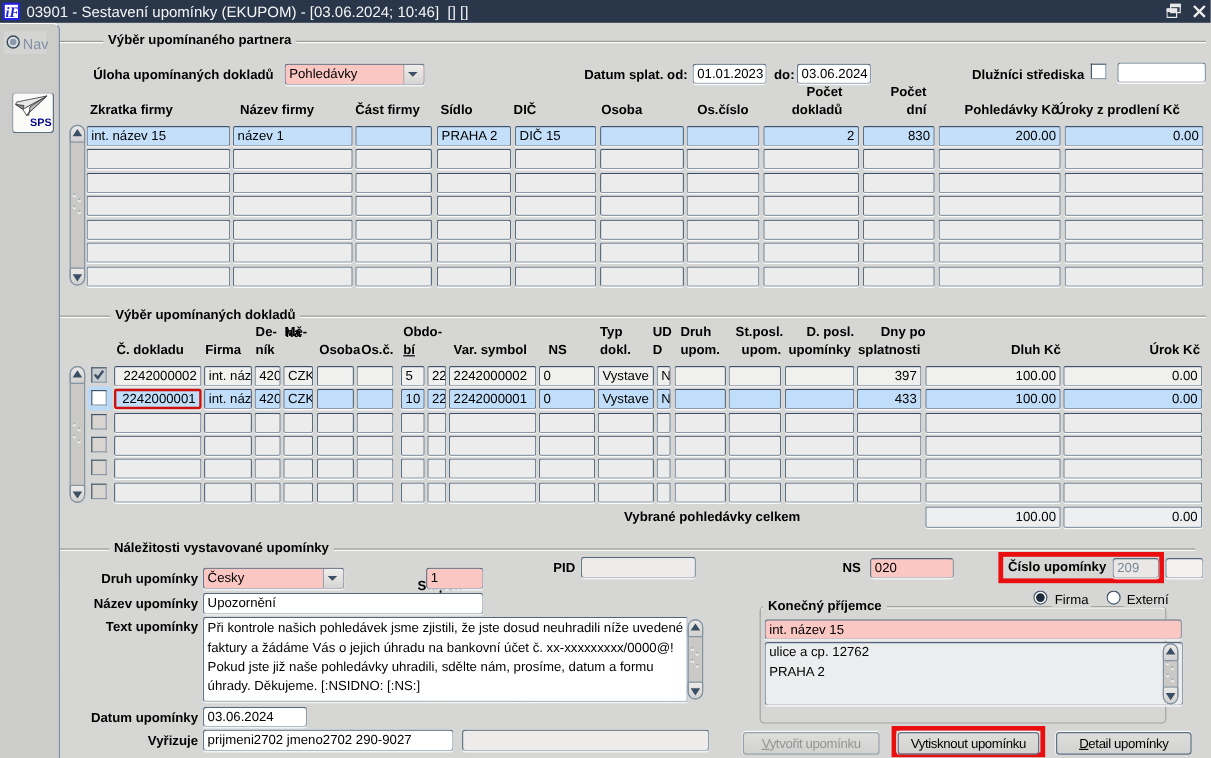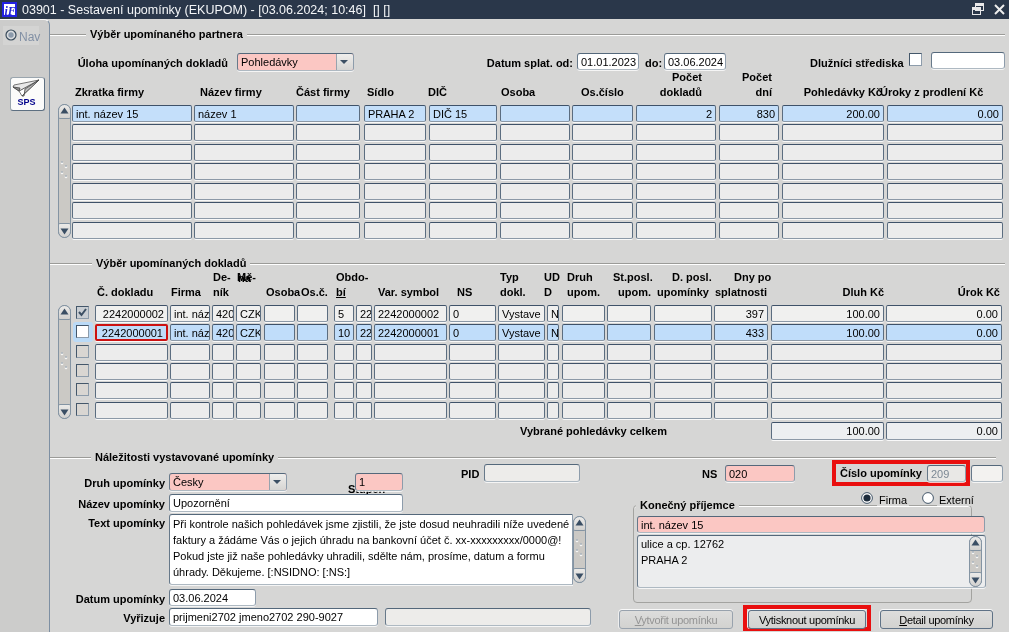--- a/index.html
+++ b/index.html
@@ -59,21 +59,21 @@
 <circle cx="6" cy="6" r="2.7" fill="#8b9aab"></circle>
 </svg>
 <div class="t" style="left:19px;top:30px;font-size:12px;color:#8290a5;">Nav</div>
 <div class="abs" style="left:10px;top:77px;width:33px;height:32px;background:#fbfbfa;border:1px solid #9aa5ae;border-right-color:#5d6f81;border-bottom-color:#5d6f81;border-radius:3px;"></div>
 <svg class="abs" style="left:12px;top:79px" width="29" height="20" viewBox="0 0 29 20">
 <polygon points="27,1 10,17 7,12" fill="#ffffff" stroke="#555" stroke-width="0.8"></polygon>
 <polygon points="27,1 7,12 1,8 2,6" fill="#e8e8e8" stroke="#555" stroke-width="0.8"></polygon>
 <polygon points="27,1 13,10 12,17 10,17" fill="#b9b9b9" stroke="#444" stroke-width="0.8"></polygon>
 <polygon points="1,8 8,9 7,12" fill="#8f8f8f" stroke="#444" stroke-width="0.8"></polygon>
 </svg>
-<div class="abs" style="left:10px;top:97px;width:33px;text-align:center;font-size:9px;font-weight:bold;color:#00008b;">SPS</div>
+<div class="abs" style="left:10px;top:97px;width:33px;text-align:right;font-size:9px;font-weight:bold;color:#00008b;">SPS</div>
 <div class="gline" style="left:50px;top:34px;width:955px;"></div>
 <div class="glbl" style="left:86px;top:28px;">Výběr upomínaného partnera</div>
 <div class="lbl" style="left:60px;top:57px;width:168px;text-align:right;">Úloha upomínaných dokladů</div>
 <div class="f" style="left:237px;top:53px;width:117px;height:18px;background:#fbc7c3;padding:0;">
     <div style="position:absolute;left:3px;top:2px;font-size:11px;">Pohledávky</div>
     <div style="position:absolute;right:0;top:0;width:16px;height:16px;background:linear-gradient(#efeeec,#d6d5d3);border-left:1px solid #97a3ae;border-radius:0 2px 2px 0;">
       <svg width="14" height="16" style="display:block">
         <polygon points="3,6 11,6 7,10" fill="#3d5064"></polygon>
       </svg>
     </div>

